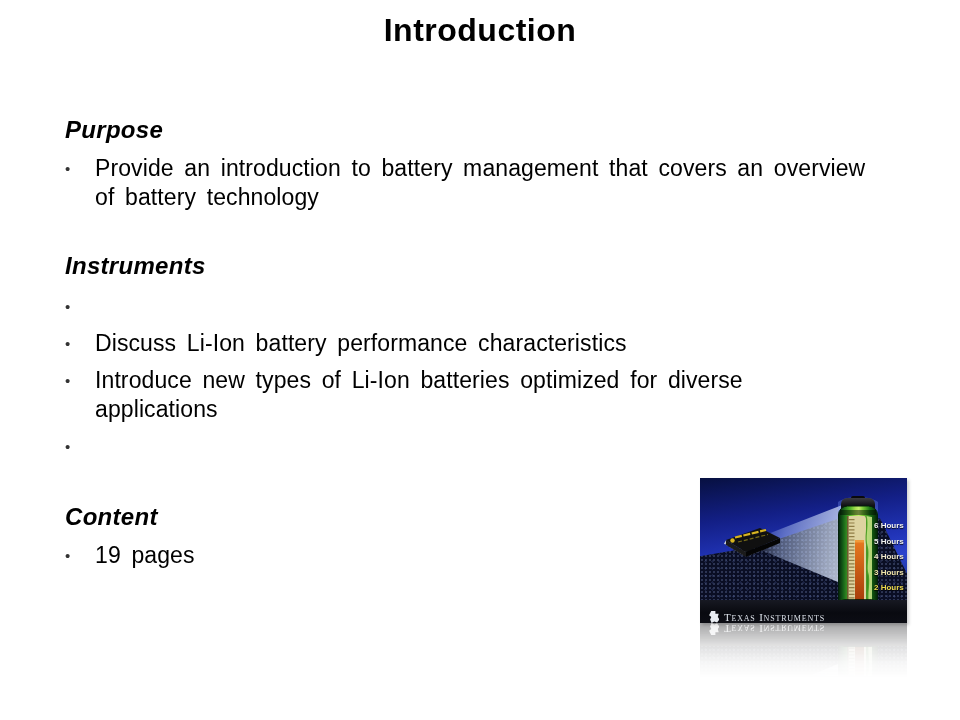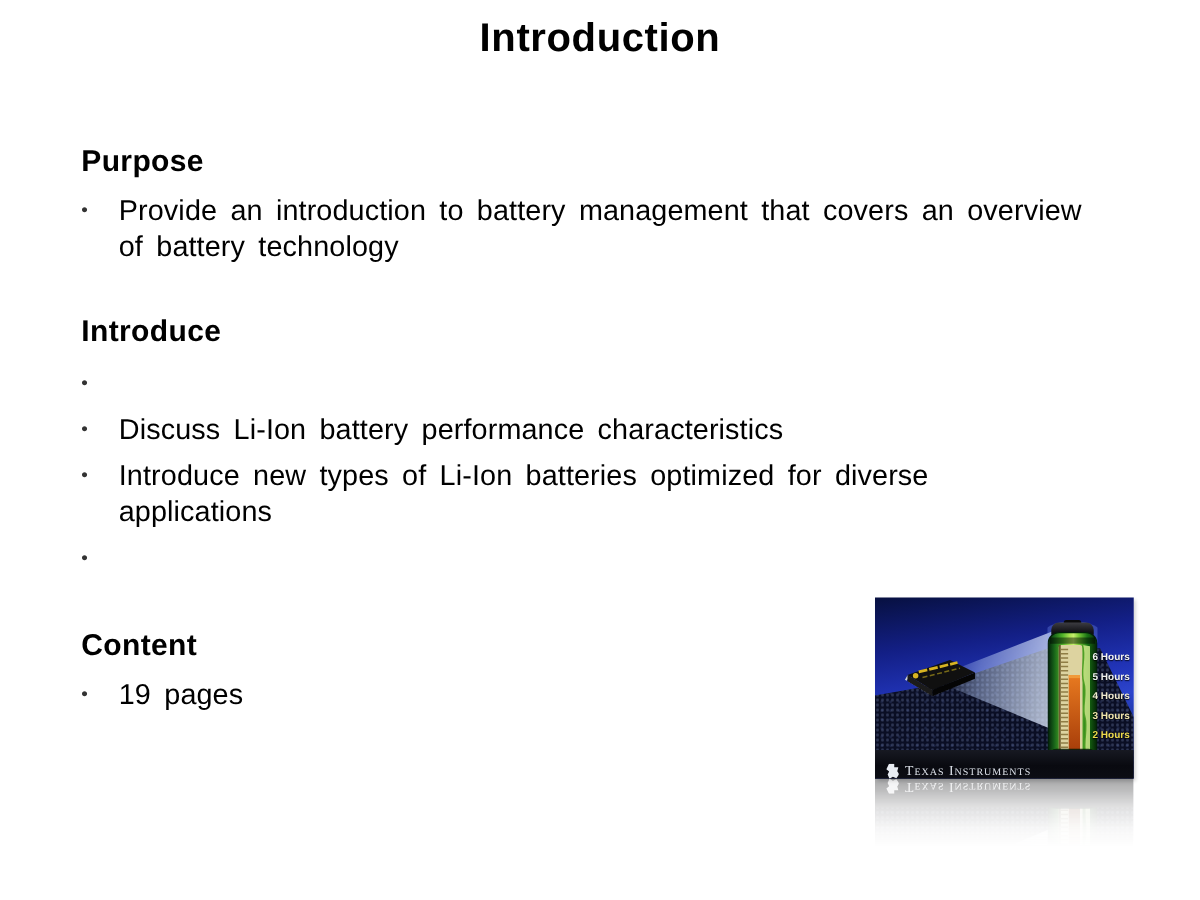--- a/index.html
+++ b/index.html
@@ -2,21 +2,21 @@
 <html><head>
 <meta charset="utf-8">
 <style>
   html,body{margin:0;padding:0;background:#fff;}
   .slide{position:relative;width:960px;height:720px;background:#fff;overflow:hidden;
          font-family:"Liberation Sans",sans-serif;color:#000;}
 
   
   .title{position:absolute;top:12px;left:0;width:100%;text-align:center;
          font-size:32px;font-weight:bold;letter-spacing:.5px;}
-  .heading{position:absolute;left:65px;font-size:24px;font-weight:bold;letter-spacing:.3px;}
+  .heading{position:absolute;left:65px;font-size:24px;font-weight:bold;letter-spacing:.3px;font-style:italic;}
   #purpose-h{top:116px}
   #objectives-h{top:252px}
   #content-h{top:503px}
   .list{position:absolute;left:65px;width:815px;}
   #purpose-l{top:154px}
   #objectives-l{top:292px}
   #content-l{top:541px}
   .li{display:flex;margin-bottom:8px;}
   .marker{flex:0 0 30px;width:30px;font-size:15px;line-height:29px;color:#333;}
   .btext{font-size:23px;line-height:29px;word-spacing:.18em;letter-spacing:.1px;max-width:778px;}
@@ -61,21 +61,21 @@
   <div class="title">Introduction</div>
 
   <div class="heading" id="purpose-h">Purpose</div>
   <div class="list" id="purpose-l">
     <div class="li">
       <span class="marker">•</span>
       <span class="btext">Provide an introduction to battery management that covers an overview of battery technology</span>
     </div>
   </div>
 
-  <div class="heading" id="objectives-h">Introduce</div>
+  <div class="heading" id="objectives-h">Instruments</div>
   <div class="list" id="objectives-l">
     <div class="li">
       <span class="marker">•</span>
     </div>
     <div class="li">
       <span class="marker">•</span>
       <span class="btext">Discuss Li-Ion battery performance characteristics</span>
     </div>
     <div class="li">
       <span class="marker">•</span>

